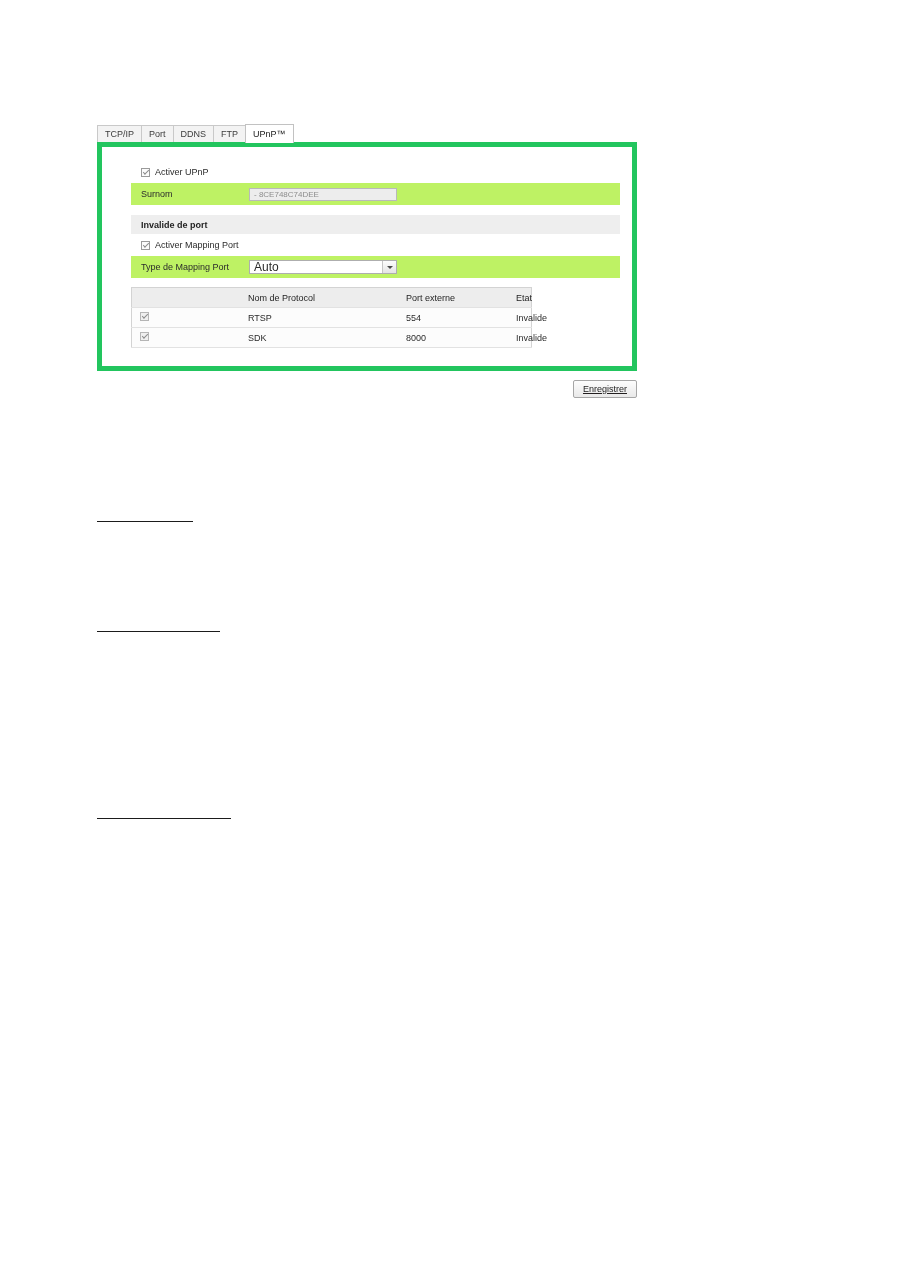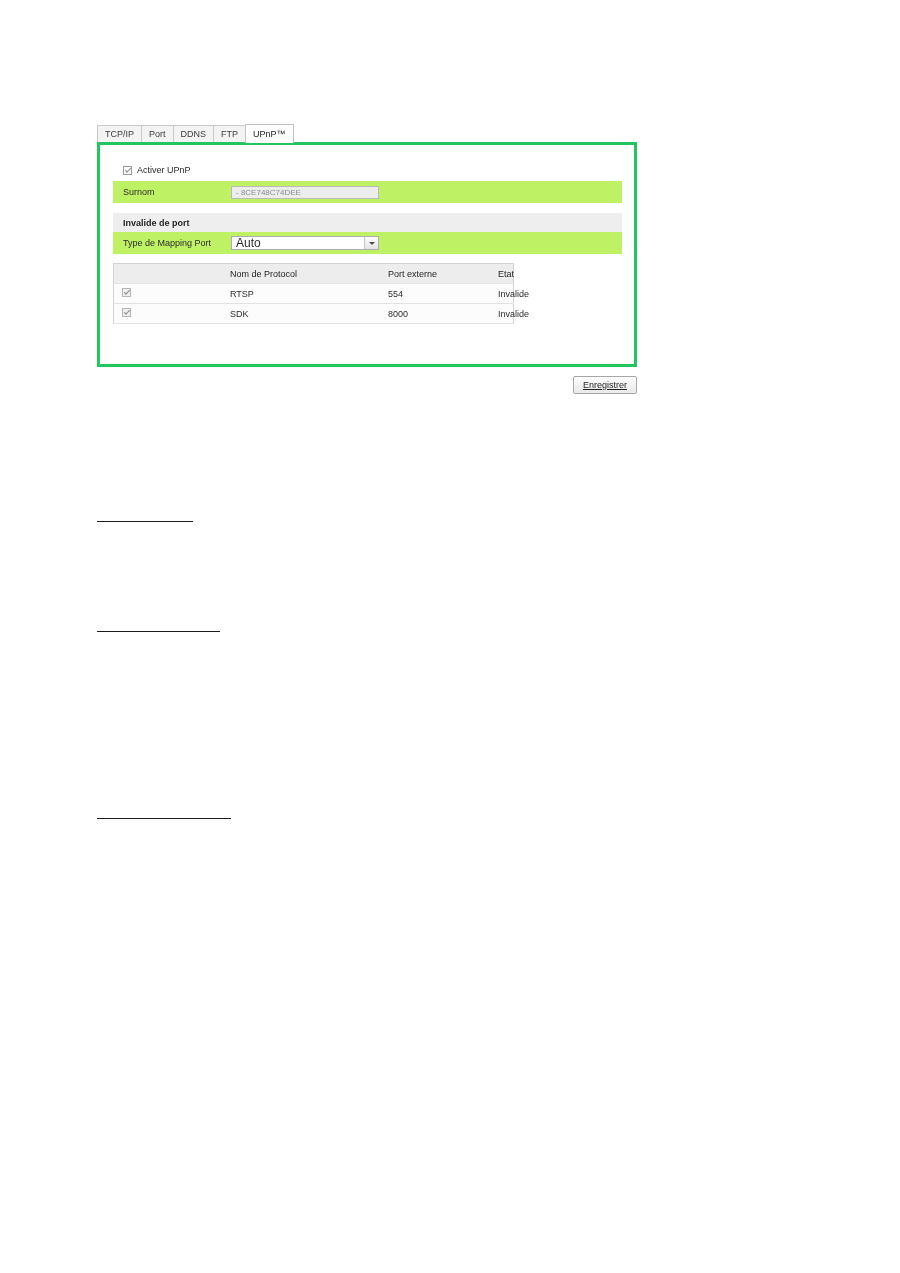--- a/index.html
+++ b/index.html
@@ -50,24 +50,24 @@
     height: 19px;
     line-height: 18px;
     color: #1a1a1a;
     border-color: #c2c2c2;
     position: relative;
     z-index: 4;
   }
 
   
   .panel {
-    border: 3px solid #22c55e;
+    border: 5px solid #22c55e;
     background: #ffffff;
     margin-top: -1px;
-    padding: 14px 12px 18px 13px;
+    padding: 14px 12px 18px 29px;
     box-sizing: border-box;
     width: 540px;
     min-height: 225px;
     position: relative;
     z-index: 2;
   }
 
   .row {
     display: flex;
     align-items: center;
@@ -243,20 +243,24 @@
       <span class="lbl">Activer UPnP</span>
     </div>
 
     <div class="row striped">
       <span class="field-label">Surnom</span>
       <input class="textinput" type="text" value="- 8CE748C74DEE" style="">
     </div>
 
     <div class="section-head">Invalide de port</div>
 
+    <div class="row">
+      <span class="chk checked"></span>
+      <span class="lbl">Activer Mapping Port</span>
+    </div>
 
     <div class="row striped">
       <span class="field-label">Type de Mapping Port</span>
       <div class="selectwrap">
         <span class="selval">Auto</span>
         <span class="arrow">
             <i></i>
           </span>
       </div>
     </div>

